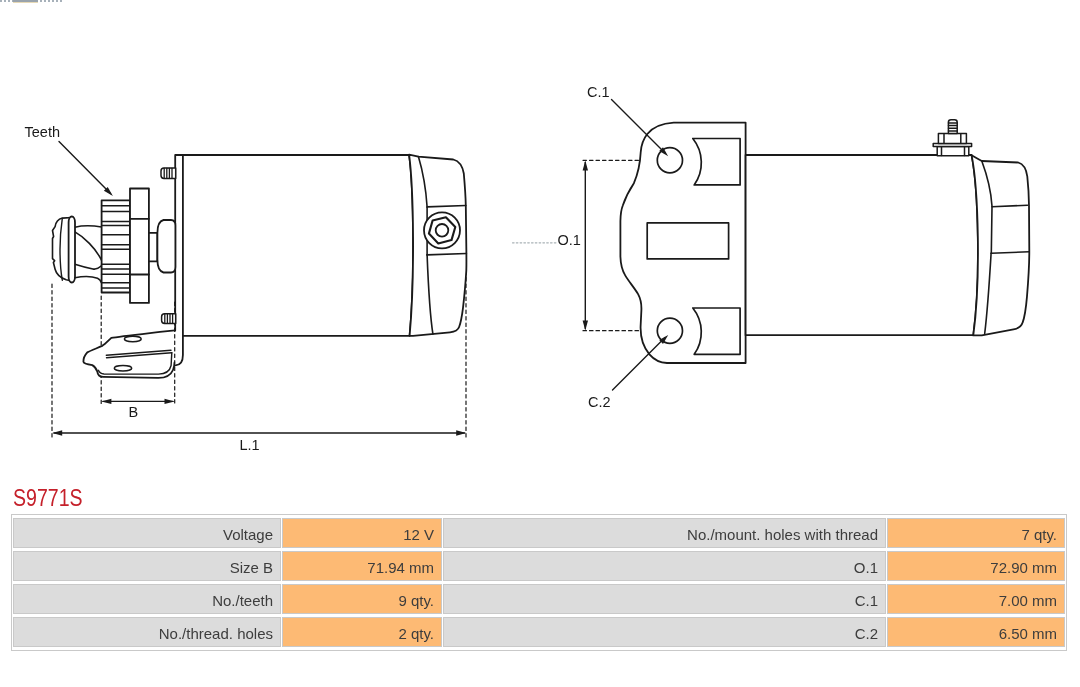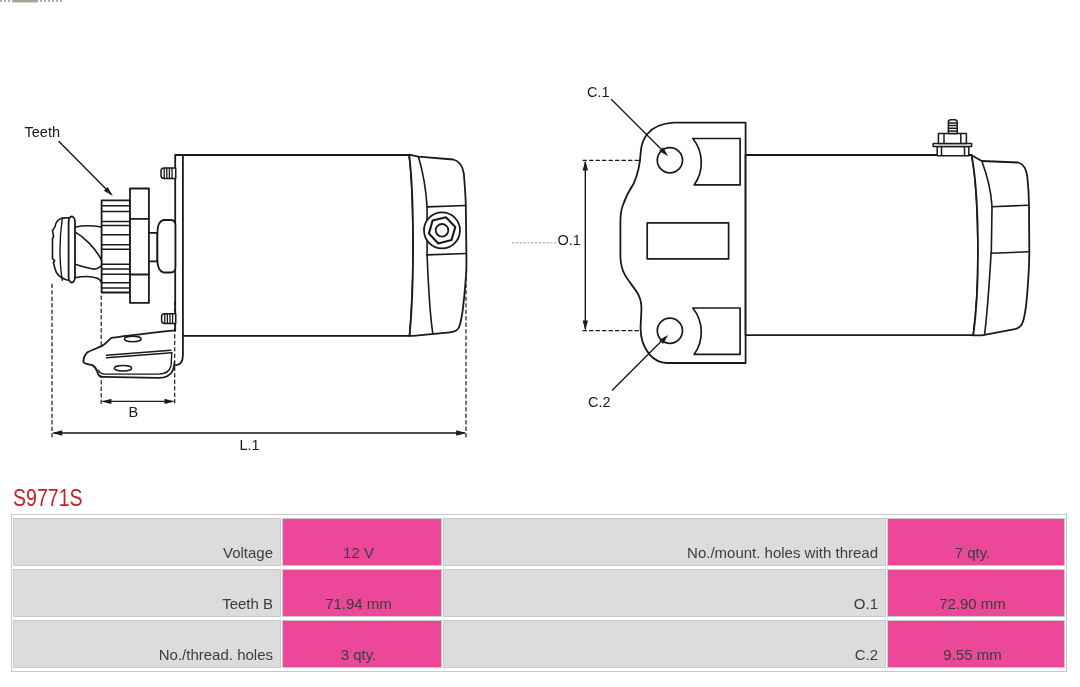--- a/index.html
+++ b/index.html
@@ -5,24 +5,24 @@
   html,body{margin:0;padding:0;background:#fff;width:1080px;height:687px;overflow:hidden;}
   body{font-family:"Liberation Sans",sans-serif;position:relative;}
   .noise{position:absolute;left:0;top:0;width:64px;height:2px;
     background:repeating-linear-gradient(90deg,#a7b1ba 0 2px,#ffffff 2px 4px);}
   .noise2{position:absolute;left:13px;top:0;width:25px;height:2px;background:#99a3ac;}
   .noise3{position:absolute;left:13px;top:2px;width:25px;height:1px;background:#e7d9b6;}
   svg{position:absolute;left:0;top:0;}
   .pn{position:absolute;left:13px;top:485px;font-size:23px;font-weight:normal;color:#c5202a;transform:scaleX(0.85);transform-origin:0 0;}
   table{position:absolute;left:11px;top:514px;border-collapse:separate;border-spacing:1px 3px;
     border:1px solid #c9c9c9;table-layout:fixed;width:1056px;}
-  td{border:1px solid #c9c9c9;height:25px;padding:21px 7px 0 0;font-size:15px;color:#3d3d3d;
+  td{border:1px solid #c9c9c9;height:25px;padding:3px 7px 0 0;font-size:15px;color:#3d3d3d;
      text-align:right;white-space:nowrap;overflow:hidden;}
   td.g{background:#dcdcdc;}
-  td.w{background:#ec4899;text-align:center;}
+  td.w{background:#fdba74;}
 </style>
 </head>
 <body>
 <div class="noise"></div>
 <div class="noise2"></div>
 <div class="noise3"></div>
 
 <svg width="1080" height="515" viewBox="0 0 1080 515">
 <g stroke="#1a1a1a" stroke-width="1.8" fill="none" stroke-linecap="round" stroke-linejoin="round">
 
@@ -192,25 +192,31 @@
       <col style="width:178px">
     </colgroup>
 <tbody>
       <tr>
         <td class="g">Voltage</td>
         <td class="w">12 V</td>
         <td class="g">No./mount. holes with thread</td>
         <td class="w">7 qty.</td>
       </tr>
 <tr>
-        <td class="g">Teeth B</td>
+        <td class="g">Size B</td>
         <td class="w">71.94 mm</td>
         <td class="g">O.1</td>
         <td class="w">72.90 mm</td>
       </tr>
 <tr>
+        <td class="g">No./teeth</td>
+        <td class="w">9 qty.</td>
+        <td class="g">C.1</td>
+        <td class="w">7.00 mm</td>
+      </tr>
+<tr>
         <td class="g">No./thread. holes</td>
-        <td class="w">3 qty.</td>
+        <td class="w">2 qty.</td>
         <td class="g">C.2</td>
-        <td class="w">9.55 mm</td>
+        <td class="w">6.50 mm</td>
       </tr>
 </tbody>
   </table>
 
 </body></html>

